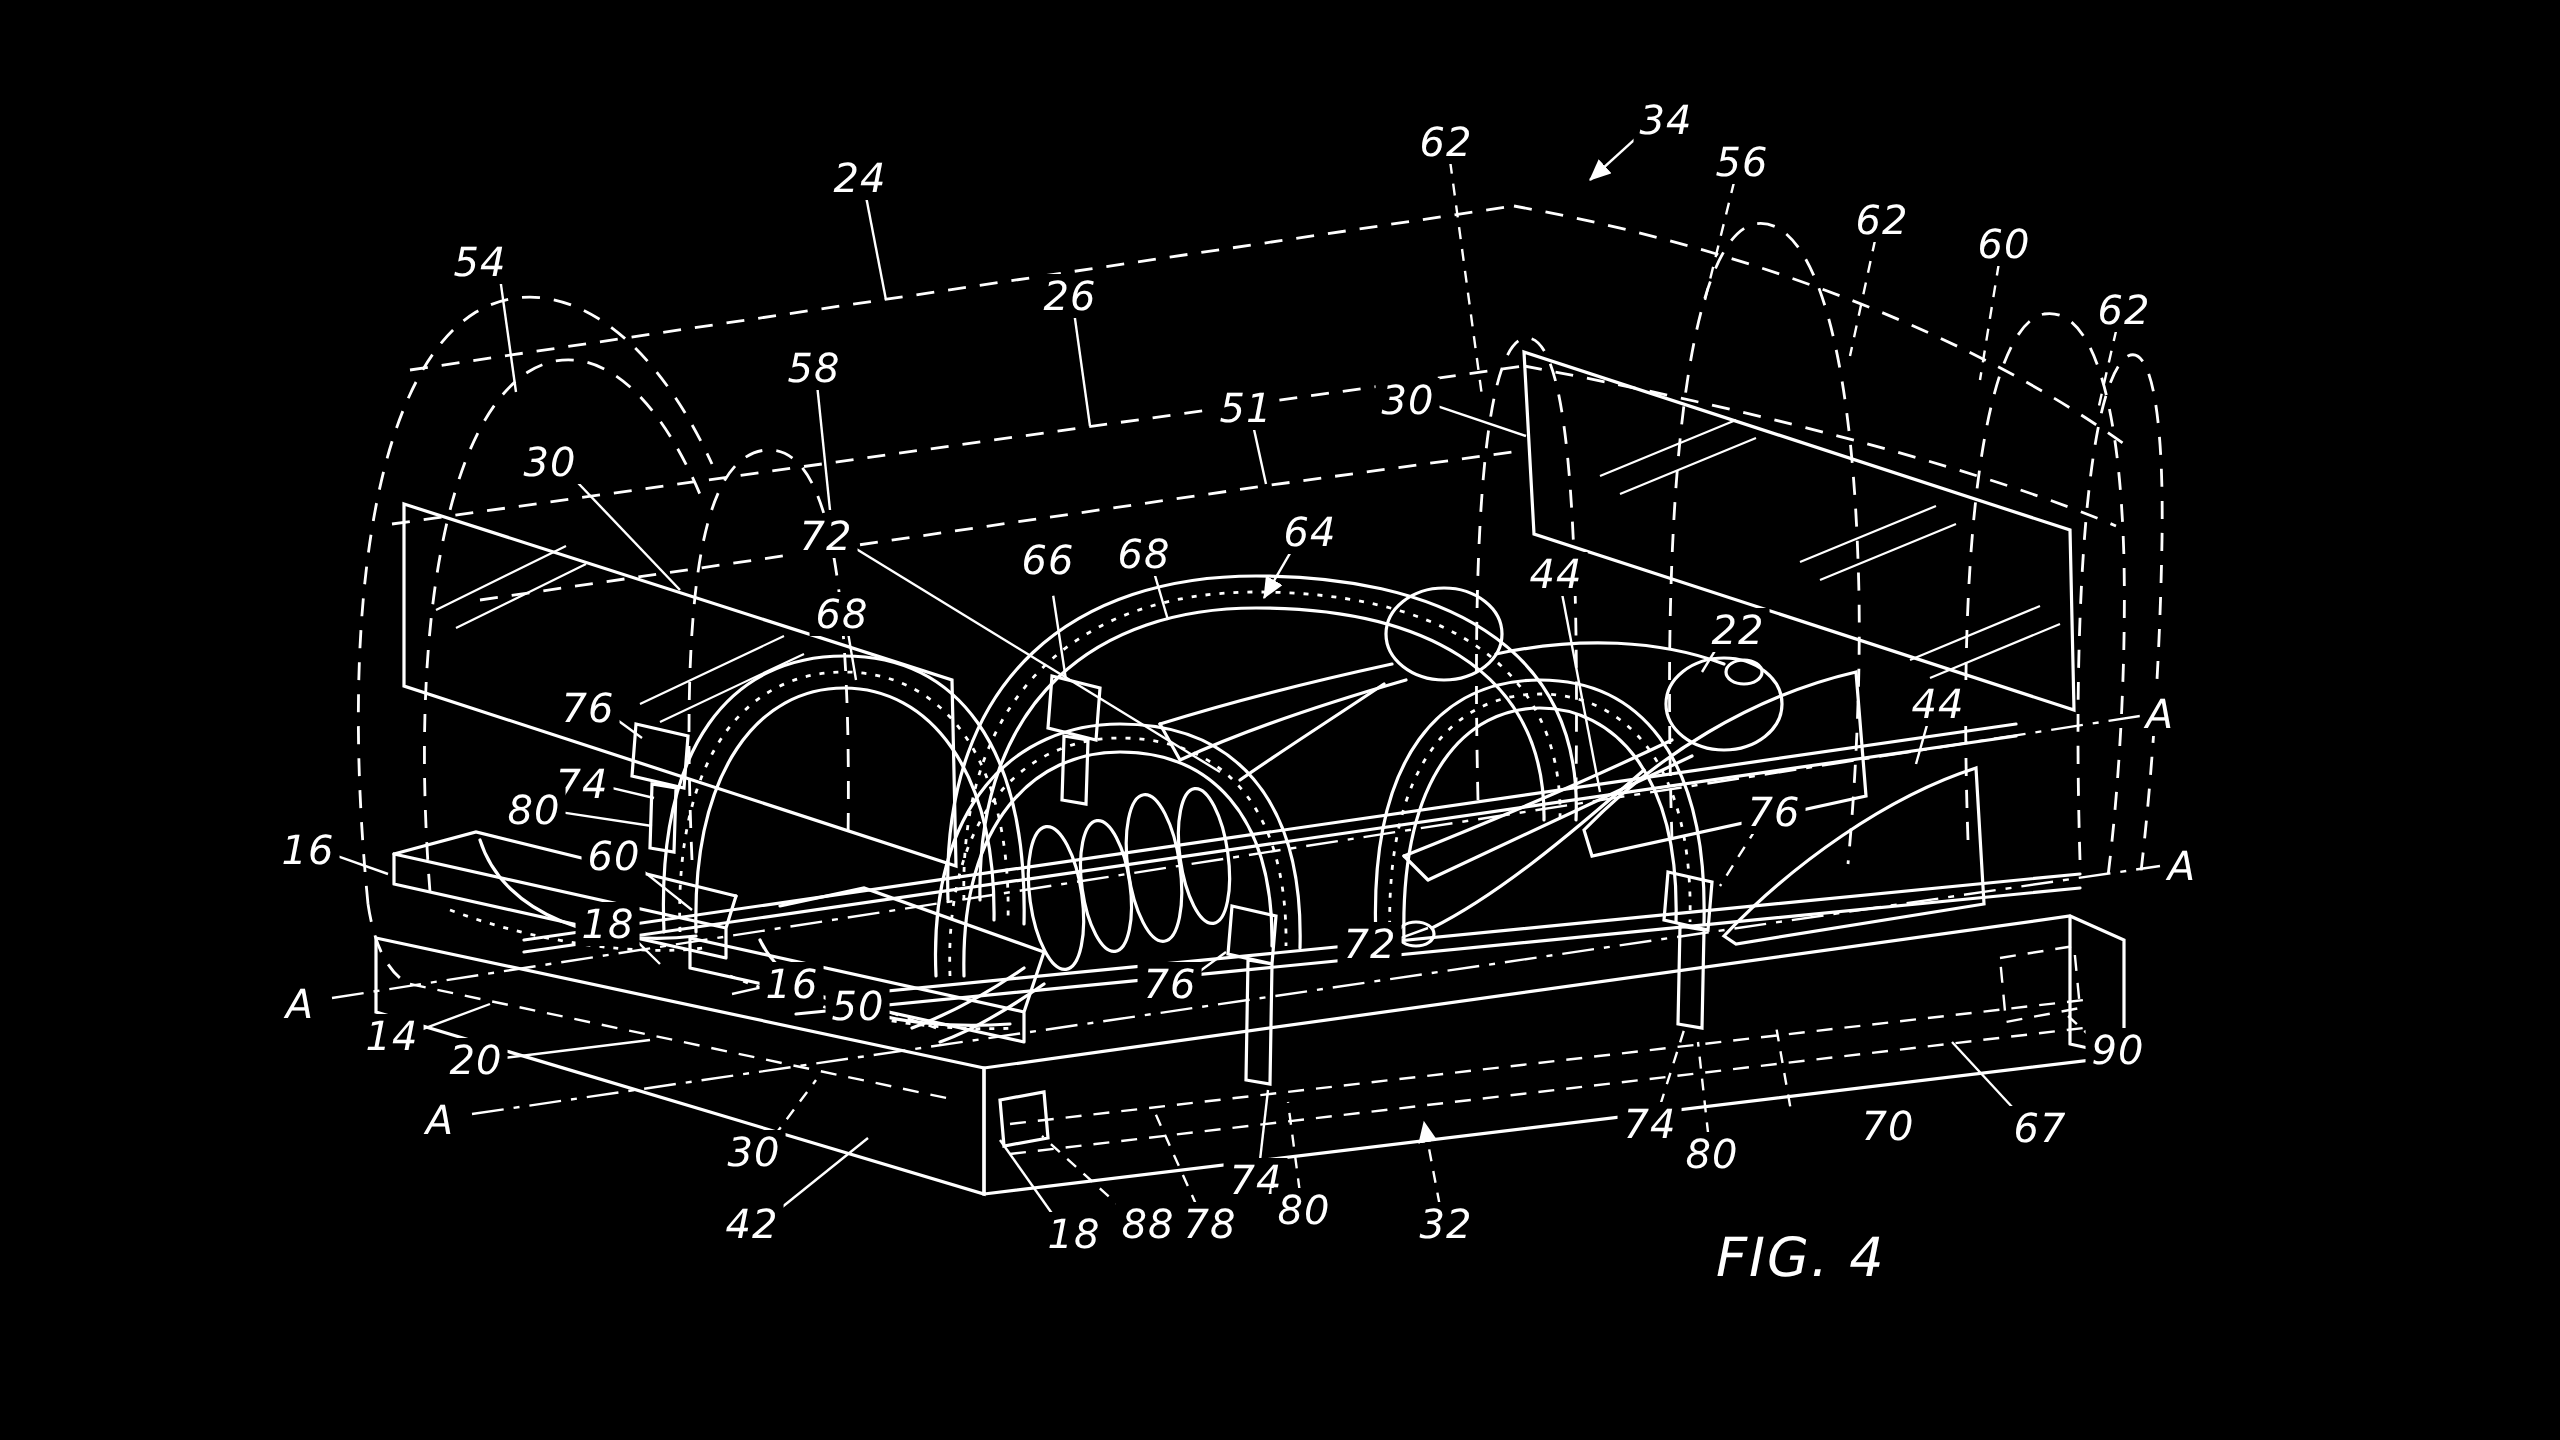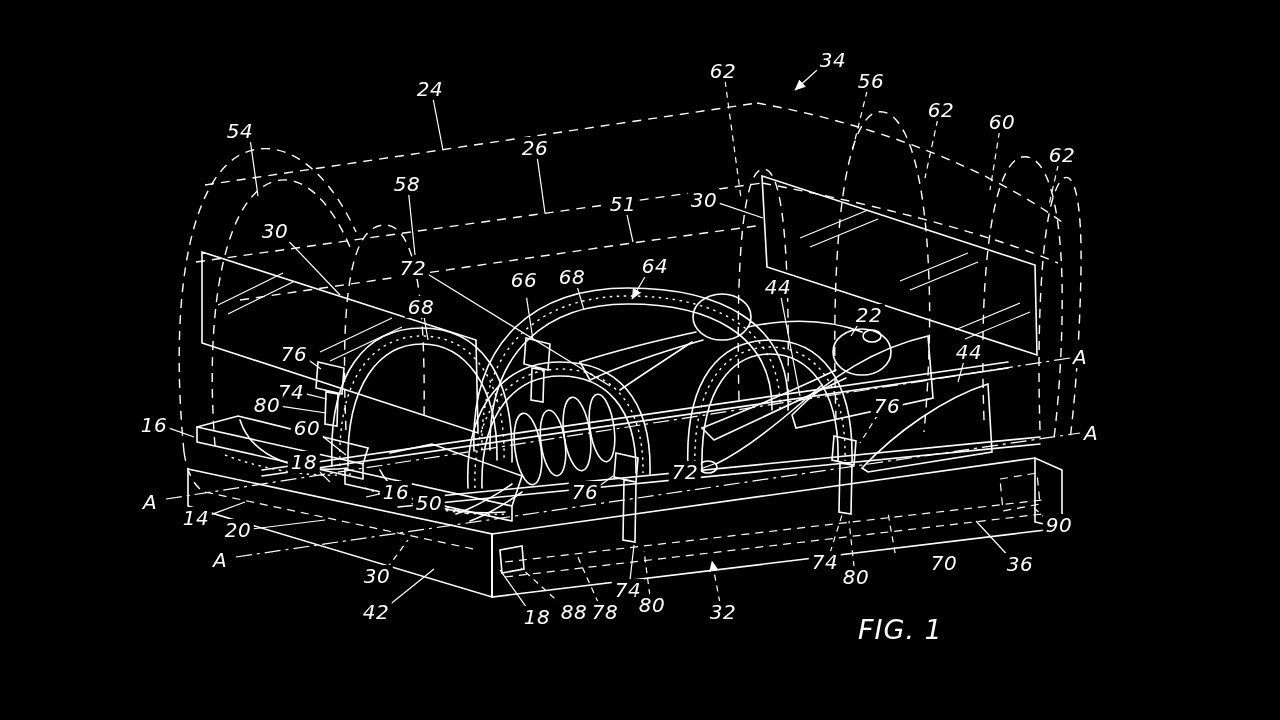--- a/index.html
+++ b/index.html
@@ -258,18 +258,18 @@
       <div class="ref" style="left: 685px; top: 472px;">72</div>
       <div class="ref" style="left: 537px; top: 617px;">18</div>
       <div class="ref" style="left: 574px; top: 612px;">88</div>
       <div class="ref" style="left: 605px; top: 612px;">78</div>
       <div class="ref" style="left: 628px; top: 590px;">74</div>
       <div class="ref" style="left: 652px; top: 605px;">80</div>
       <div class="ref" style="left: 723px; top: 612px;">32</div>
       <div class="ref" style="left: 825px; top: 562px;">74</div>
       <div class="ref" style="left: 856px; top: 577px;">80</div>
       <div class="ref" style="left: 944px; top: 563px;">70</div>
-      <div class="ref" style="left: 1020px; top: 564px;">36</div>
+      <div class="ref" style="left: 1020px; top: 564px;">67</div>
       <div class="ref" style="left: 1059px; top: 525px;">90</div>
     </div>
 
-  <div id="fig-caption">FIG. 1</div>
+  <div id="fig-caption">FIG. 4</div>
 </div>
 
 </body></html>

